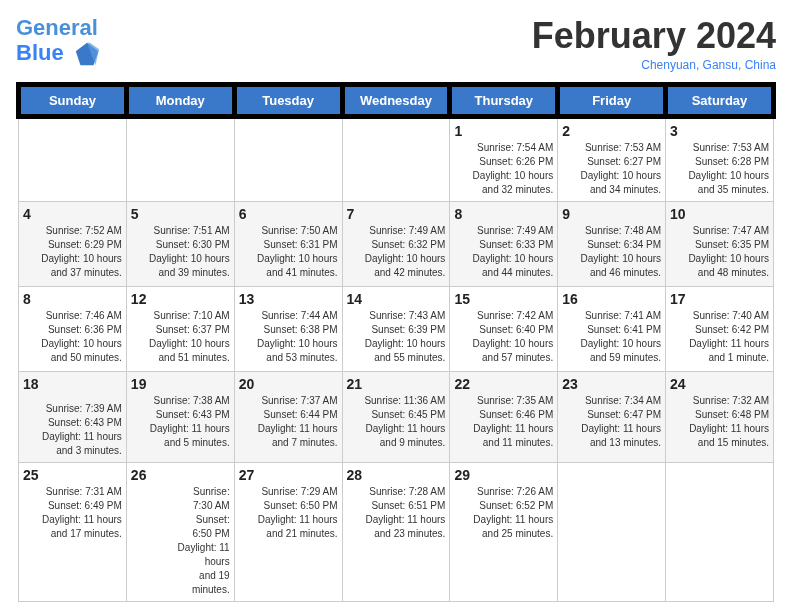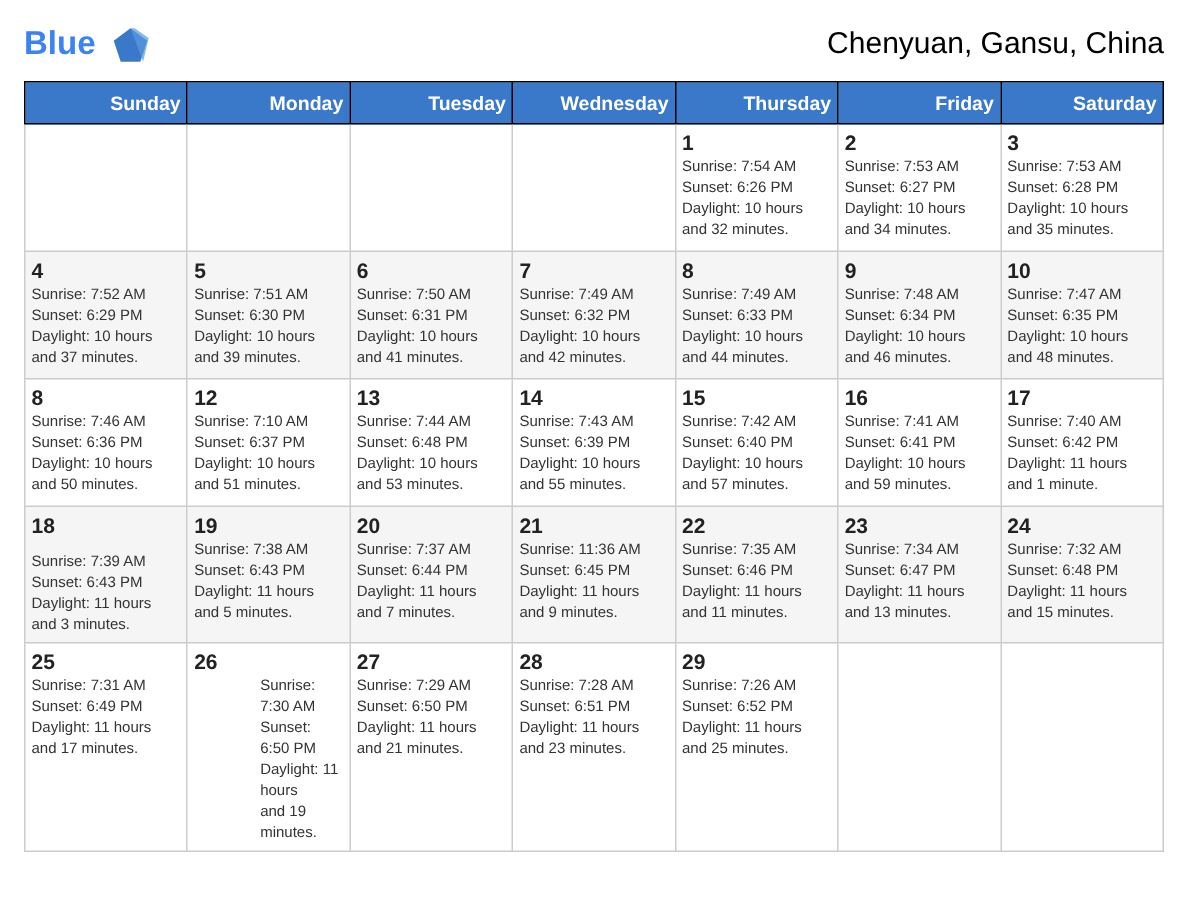--- a/index.html
+++ b/index.html
@@ -35,78 +35,83 @@
     .title-area {
       text-align: right;
     }
     .month-title {
       font-size: 36px;
       font-weight: bold;
       color: #333;
       line-height: 1.1;
     }
     .subtitle {
-      font-size: 20px;
-      color: #000000;
+      font-size: 12px;
+      color: #3b82f6;
       margin-top: 2px;
     }
     table {
       width: 100%;
       border-collapse: collapse;
       font-size: 11px;
     }
     thead th {
       background: #3a78c9;
       color: #fff;
       padding: 6px 4px;
-      text-align: right;
+      text-align: center;
       font-size: 13px;
       font-weight: bold;
-      border: 1px solid #000000;
+      border: 5px solid #000000;
     }
     tbody td {
       border: 1px solid #ccc;
       vertical-align: top;
       padding: 4px;
       width: 14.28%;
       min-height: 80px;
       height: 85px;
     }
     .day-num {
       font-size: 14px;
       font-weight: bold;
       color: #222;
       margin-bottom: 2px;
     }
     .day-info {
       font-size: 10px;
       color: #333;
       line-height: 1.4;
+      text-align: right;
     }
     .empty-cell { background: #f9f9f9; }
     tbody tr:nth-child(odd) td { background: #fff; }
     tbody tr:nth-child(even) td { background: #f5f5f5; }
     tbody td.empty-cell { background: #eee; }
   </style>
 </head>
 <body>
 
 <div class="header-area">
   <div class="logo">
     <div>
       <div class="logo-text">
+        <span>General</span>
+      </div>
+      <div class="logo-text">
         <span style="color:#3b82f6">Blue</span>
         <svg class="logo-icon" viewBox="0 0 30 30" style="display:inline-block;vertical-align:middle;margin-left:3px;">
           <polygon points="15,3 27,12 22,27 8,27 3,12" fill="#3a78c9"></polygon>
           <polygon points="18,3 28,10 24,27 15,3" fill="#5a9ae0" opacity="0.7"></polygon>
         </svg>
       </div>
     </div>
   </div>
   <div class="title-area">
+    <div class="month-title">February 2024</div>
     <div class="subtitle">Chenyuan, Gansu, China</div>
   </div>
 </div>
 
 <table>
   <thead>
     <tr>
     <th>Sunday</th>
         <th>Monday</th>
         <th>Tuesday</th>
@@ -206,21 +211,21 @@
         <td>
           <div class="day-num">12</div>
           <div class="day-info" style="white-space: pre-line;">Sunrise: 7:10 AM
 Sunset: 6:37 PM
 Daylight: 10 hours
 and 51 minutes.</div>
         </td>
         <td>
           <div class="day-num">13</div>
           <div class="day-info" style="white-space: pre-line;">Sunrise: 7:44 AM
-Sunset: 6:48 PM
+Sunset: 6:38 PM
 Daylight: 10 hours
 and 53 minutes.</div>
         </td>
         <td>
           <div class="day-num">14</div>
           <div class="day-info" style="white-space: pre-line;">Sunrise: 7:43 AM
 Sunset: 6:39 PM
 Daylight: 10 hours
 and 55 minutes.</div>
         </td>

